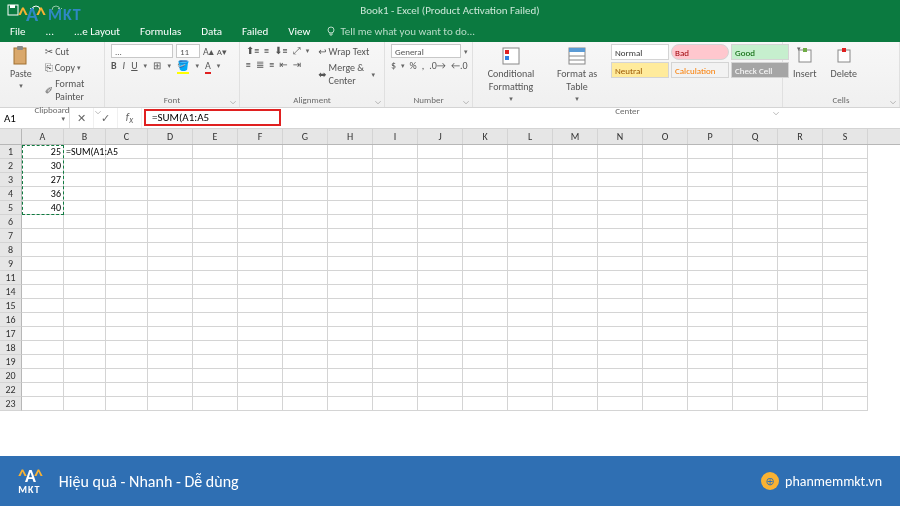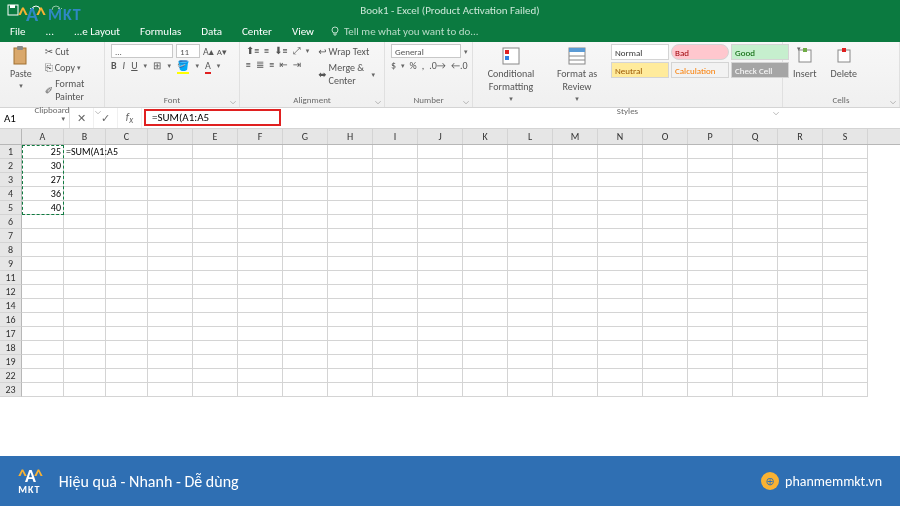--- a/index.html
+++ b/index.html
@@ -106,21 +106,21 @@
   </div>
   <div class="title">Book1 - Excel (Product Activation Failed)</div>
 </div>
 
 <div class="menubar">
   <span class="tab">File</span>
   <span class="tab">...</span>
   <span class="tab">...e Layout</span>
   <span class="tab">Formulas</span>
   <span class="tab">Data</span>
-  <span class="tab">Center</span>
+  <span class="tab">Failed</span>
   <span class="tab">View</span>
   <span class="tellme">
     <svg width="10" height="10" viewBox="0 0 10 10">
         <circle cx="5" cy="4" r="3" fill="none" stroke="#b9dcc8"></circle>
         <path d="M4 7 v2 h2 v-2" stroke="#b9dcc8" fill="none"></path>
       </svg>
     <span>Tell me what you want to do...</span>
   </span>
 </div>
 
@@ -252,36 +252,36 @@
       </div>
       <div class="big-btn">
         <span class="ico">
             <svg width="18" height="18" viewBox="0 0 18 18">
               <rect x="1" y="1" width="16" height="16" fill="#fff" stroke="#888"></rect>
               <rect x="1" y="1" width="16" height="4" fill="#5b9bd5"></rect>
               <line x1="1" y1="9" x2="17" y2="9" stroke="#888"></line>
               <line x1="1" y1="13" x2="17" y2="13" stroke="#888"></line>
             </svg>
           </span>
-        <span style="text-align:center;width:48px">Format as Review</span>
+        <span style="text-align:center;width:48px">Format as Table</span>
           <span class="dd">▾</span>
       </div>
       <div class="styles-grid">
         <div class="style-cell">Normal</div>
         <div class="style-cell bad">Bad</div>
         <div class="style-cell good">Good</div>
         <div class="style-cell neutral">Neutral</div>
         <div class="style-cell calc">Calculation</div>
         <div class="style-cell check">Check Cell</div>
       </div>
       <div class="stack" style="justify-content:center;padding-left:2px">
         <span class="dd">▾</span>
       </div>
     </div>
-    <div class="group-title">Styles</div>
+    <div class="group-title">Center</div>
   </div>
 
   <div class="group" style="flex:1">
     <div class="group-content">
       <div class="big-btn">
         <span class="ico">
             <svg width="16" height="16">
               <rect x="2" y="2" width="12" height="12" fill="#fff" stroke="#888"></rect>
               <rect x="6" y="0" width="4" height="4" fill="#70ad47"></rect>
             </svg>
@@ -562,42 +562,20 @@
       <div class="cell" style="width: 45px;"></div>
       <div class="cell" style="width: 45px;"></div>
       <div class="cell" style="width: 45px;"></div>
       <div class="cell" style="width: 45px;"></div>
       <div class="cell" style="width: 45px;"></div>
       <div class="cell" style="width: 45px;"></div>
       <div class="cell" style="width: 45px;"></div>
       <div class="cell" style="width: 45px;"></div>
     </div>
     <div class="gridrow">
-      <div class="rowhead">12</div>
-      <div class="cell" style="width: 42px;"></div>
-      <div class="cell" style="width: 42px;"></div>
-      <div class="cell" style="width: 42px;"></div>
-      <div class="cell" style="width: 45px;"></div>
-      <div class="cell" style="width: 45px;"></div>
-      <div class="cell" style="width: 45px;"></div>
-      <div class="cell" style="width: 45px;"></div>
-      <div class="cell" style="width: 45px;"></div>
-      <div class="cell" style="width: 45px;"></div>
-      <div class="cell" style="width: 45px;"></div>
-      <div class="cell" style="width: 45px;"></div>
-      <div class="cell" style="width: 45px;"></div>
-      <div class="cell" style="width: 45px;"></div>
-      <div class="cell" style="width: 45px;"></div>
-      <div class="cell" style="width: 45px;"></div>
-      <div class="cell" style="width: 45px;"></div>
-      <div class="cell" style="width: 45px;"></div>
-      <div class="cell" style="width: 45px;"></div>
-      <div class="cell" style="width: 45px;"></div>
-    </div>
-    <div class="gridrow">
       <div class="rowhead">14</div>
       <div class="cell" style="width: 42px;"></div>
       <div class="cell" style="width: 42px;"></div>
       <div class="cell" style="width: 42px;"></div>
       <div class="cell" style="width: 45px;"></div>
       <div class="cell" style="width: 45px;"></div>
       <div class="cell" style="width: 45px;"></div>
       <div class="cell" style="width: 45px;"></div>
       <div class="cell" style="width: 45px;"></div>
       <div class="cell" style="width: 45px;"></div>
@@ -606,20 +584,42 @@
       <div class="cell" style="width: 45px;"></div>
       <div class="cell" style="width: 45px;"></div>
       <div class="cell" style="width: 45px;"></div>
       <div class="cell" style="width: 45px;"></div>
       <div class="cell" style="width: 45px;"></div>
       <div class="cell" style="width: 45px;"></div>
       <div class="cell" style="width: 45px;"></div>
       <div class="cell" style="width: 45px;"></div>
     </div>
     <div class="gridrow">
+      <div class="rowhead">15</div>
+      <div class="cell" style="width: 42px;"></div>
+      <div class="cell" style="width: 42px;"></div>
+      <div class="cell" style="width: 42px;"></div>
+      <div class="cell" style="width: 45px;"></div>
+      <div class="cell" style="width: 45px;"></div>
+      <div class="cell" style="width: 45px;"></div>
+      <div class="cell" style="width: 45px;"></div>
+      <div class="cell" style="width: 45px;"></div>
+      <div class="cell" style="width: 45px;"></div>
+      <div class="cell" style="width: 45px;"></div>
+      <div class="cell" style="width: 45px;"></div>
+      <div class="cell" style="width: 45px;"></div>
+      <div class="cell" style="width: 45px;"></div>
+      <div class="cell" style="width: 45px;"></div>
+      <div class="cell" style="width: 45px;"></div>
+      <div class="cell" style="width: 45px;"></div>
+      <div class="cell" style="width: 45px;"></div>
+      <div class="cell" style="width: 45px;"></div>
+      <div class="cell" style="width: 45px;"></div>
+    </div>
+    <div class="gridrow">
       <div class="rowhead">16</div>
       <div class="cell" style="width: 42px;"></div>
       <div class="cell" style="width: 42px;"></div>
       <div class="cell" style="width: 42px;"></div>
       <div class="cell" style="width: 45px;"></div>
       <div class="cell" style="width: 45px;"></div>
       <div class="cell" style="width: 45px;"></div>
       <div class="cell" style="width: 45px;"></div>
       <div class="cell" style="width: 45px;"></div>
       <div class="cell" style="width: 45px;"></div>
@@ -673,20 +673,42 @@
       <div class="cell" style="width: 45px;"></div>
       <div class="cell" style="width: 45px;"></div>
       <div class="cell" style="width: 45px;"></div>
       <div class="cell" style="width: 45px;"></div>
       <div class="cell" style="width: 45px;"></div>
       <div class="cell" style="width: 45px;"></div>
       <div class="cell" style="width: 45px;"></div>
     </div>
     <div class="gridrow">
       <div class="rowhead">19</div>
+      <div class="cell" style="width: 42px;"></div>
+      <div class="cell" style="width: 42px;"></div>
+      <div class="cell" style="width: 42px;"></div>
+      <div class="cell" style="width: 45px;"></div>
+      <div class="cell" style="width: 45px;"></div>
+      <div class="cell" style="width: 45px;"></div>
+      <div class="cell" style="width: 45px;"></div>
+      <div class="cell" style="width: 45px;"></div>
+      <div class="cell" style="width: 45px;"></div>
+      <div class="cell" style="width: 45px;"></div>
+      <div class="cell" style="width: 45px;"></div>
+      <div class="cell" style="width: 45px;"></div>
+      <div class="cell" style="width: 45px;"></div>
+      <div class="cell" style="width: 45px;"></div>
+      <div class="cell" style="width: 45px;"></div>
+      <div class="cell" style="width: 45px;"></div>
+      <div class="cell" style="width: 45px;"></div>
+      <div class="cell" style="width: 45px;"></div>
+      <div class="cell" style="width: 45px;"></div>
+    </div>
+    <div class="gridrow">
+      <div class="rowhead">20</div>
       <div class="cell" style="width: 42px;"></div>
       <div class="cell" style="width: 42px;"></div>
       <div class="cell" style="width: 42px;"></div>
       <div class="cell" style="width: 45px;"></div>
       <div class="cell" style="width: 45px;"></div>
       <div class="cell" style="width: 45px;"></div>
       <div class="cell" style="width: 45px;"></div>
       <div class="cell" style="width: 45px;"></div>
       <div class="cell" style="width: 45px;"></div>
       <div class="cell" style="width: 45px;"></div>

